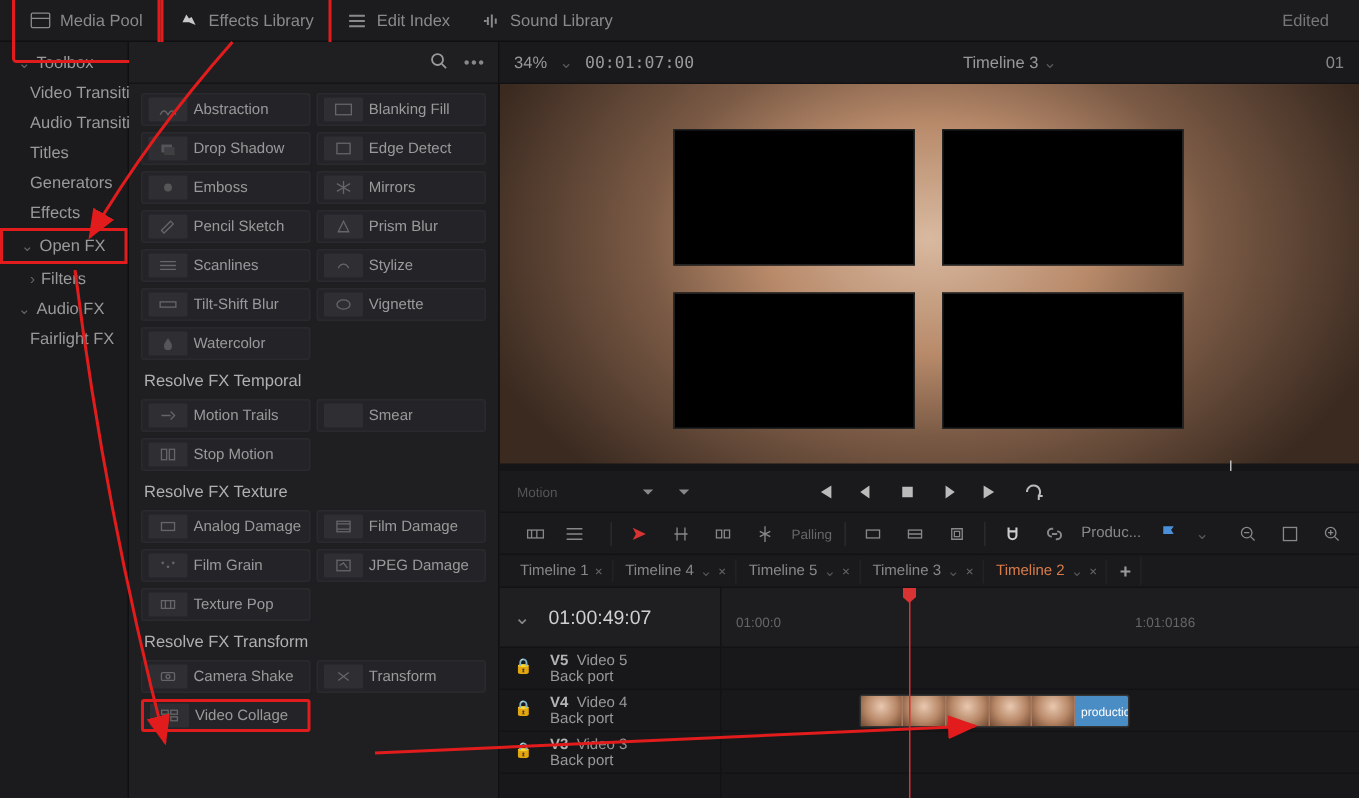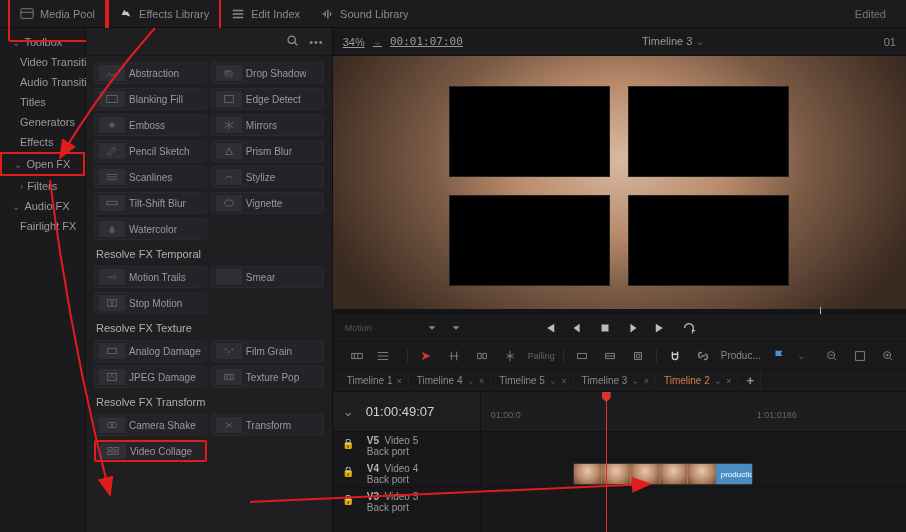--- a/index.html
+++ b/index.html
@@ -34,21 +34,21 @@
 .fx-item.hl { border: 2px solid #e21c1c; }
 .fx-thumb { width: 26px; height: 16px; background: #2e2e33; border-radius: 1px; display: flex; align-items: center; justify-content: center; }
 .fx-thumb svg { width: 14px; height: 12px; opacity: 0.45; }
 .fx-label { color: #9a9a9a; font-size: 10px; white-space: nowrap; overflow: hidden; }
 
 
 .right-area { flex: 1; display: flex; flex-direction: column; background: #1a1a1d; }
 
 
 .viewer-header { height: 28px; display: flex; align-items: center; border-bottom: 1px solid #121214; padding: 0 10px; color: #999; }
-.vh-left { display: flex; gap: 8px; align-items: center; text-decoration: underline; }
+.vh-left { display: flex; gap: 8px; align-items: center; }
 .vh-center { flex: 1; text-align: center; }
 .vh-right { color: #888; }
 
 
 .viewer { flex: 0 0 258px; background: #000; position: relative; display: flex; align-items: center; justify-content: center; overflow: hidden; }
 .viewer-bg { position: absolute; inset: 0; background: radial-gradient(ellipse 55% 85% at 50% 40%, #d8b9a0 0%, #b88a6a 35%, #7a5a45 60%, #3a2a20 100%); }
 .quad { position: absolute; display: grid; grid-template-columns: 1fr 1fr; grid-template-rows: 1fr 1fr; gap: 18px; width: 340px; height: 200px; top: 30px; left: 50%; transform: translateX(-50%); }
 .quad div { background: #000; border: 1px solid #222; }
 .viewer-scrub { position: absolute; bottom: 0; left: 0; right: 0; height: 5px; background: #151517; }
 .viewer-scrub .playhead { position: absolute; top: -2px; bottom: -2px; width: 1px; background: #bbb; left: 85%; }
@@ -171,38 +171,38 @@
         <div class="fx-item">
             <div class="fx-thumb">
               <svg viewBox="0 0 16 12" stroke="#aaa" fill="none">
                 <path d="M2 10c2-4 4-4 6 0 2-4 4-4 6 0"></path>
               </svg>
             </div>
             <span class="fx-label">Abstraction</span>
           </div>
         <div class="fx-item">
             <div class="fx-thumb">
+              <svg viewBox="0 0 16 12" stroke="#aaa" fill="none">
+                <rect x="2" y="2" width="12" height="8"></rect>
+              </svg>
+            </div>
+            <span class="fx-label">Blanking Fill</span>
+          </div>
+        <div class="fx-item">
+            <div class="fx-thumb">
               <svg viewBox="0 0 16 12" fill="#888">
                 <rect x="3" y="3" width="8" height="6"></rect>
                 <rect x="5" y="5" width="8" height="6" fill="#555"></rect>
               </svg>
             </div>
             <span class="fx-label">Drop Shadow</span>
           </div>
         <div class="fx-item">
             <div class="fx-thumb">
               <svg viewBox="0 0 16 12" stroke="#aaa" fill="none">
-                <rect x="2" y="2" width="12" height="8"></rect>
-              </svg>
-            </div>
-            <span class="fx-label">Blanking Fill</span>
-          </div>
-        <div class="fx-item">
-            <div class="fx-thumb">
-              <svg viewBox="0 0 16 12" stroke="#aaa" fill="none">
                 <rect x="3" y="2" width="10" height="8"></rect>
               </svg>
             </div>
             <span class="fx-label">Edge Detect</span>
           </div>
         <div class="fx-item">
             <div class="fx-thumb">
               <svg viewBox="0 0 16 12" fill="#888">
                 <circle cx="8" cy="6" r="3"></circle>
               </svg>
@@ -306,20 +306,29 @@
 
       <div class="section-title">Resolve FX Texture</div>
       <div class="fx-grid">
         <div class="fx-item">
             <div class="fx-thumb">
               <svg viewBox="0 0 16 12" stroke="#aaa" fill="none">
                 <rect x="3" y="3" width="10" height="6"></rect>
               </svg>
             </div>
             <span class="fx-label">Analog Damage</span>
+          </div>
+        <div class="fx-item">
+            <div class="fx-thumb">
+              <svg viewBox="0 0 16 12" stroke="#aaa" fill="none">
+                <rect x="3" y="2" width="10" height="8"></rect>
+                <path d="M3 4h10M3 8h10"></path>
+              </svg>
+            </div>
+            <span class="fx-label">Film Damage</span>
           </div>
         <div class="fx-item">
             <div class="fx-thumb">
               <svg viewBox="0 0 16 12" fill="#aaa">
                 <circle cx="4" cy="4" r="1"></circle>
                 <circle cx="8" cy="7" r="1"></circle>
                 <circle cx="12" cy="4" r="1"></circle>
               </svg>
             </div>
             <span class="fx-label">Film Grain</span>

